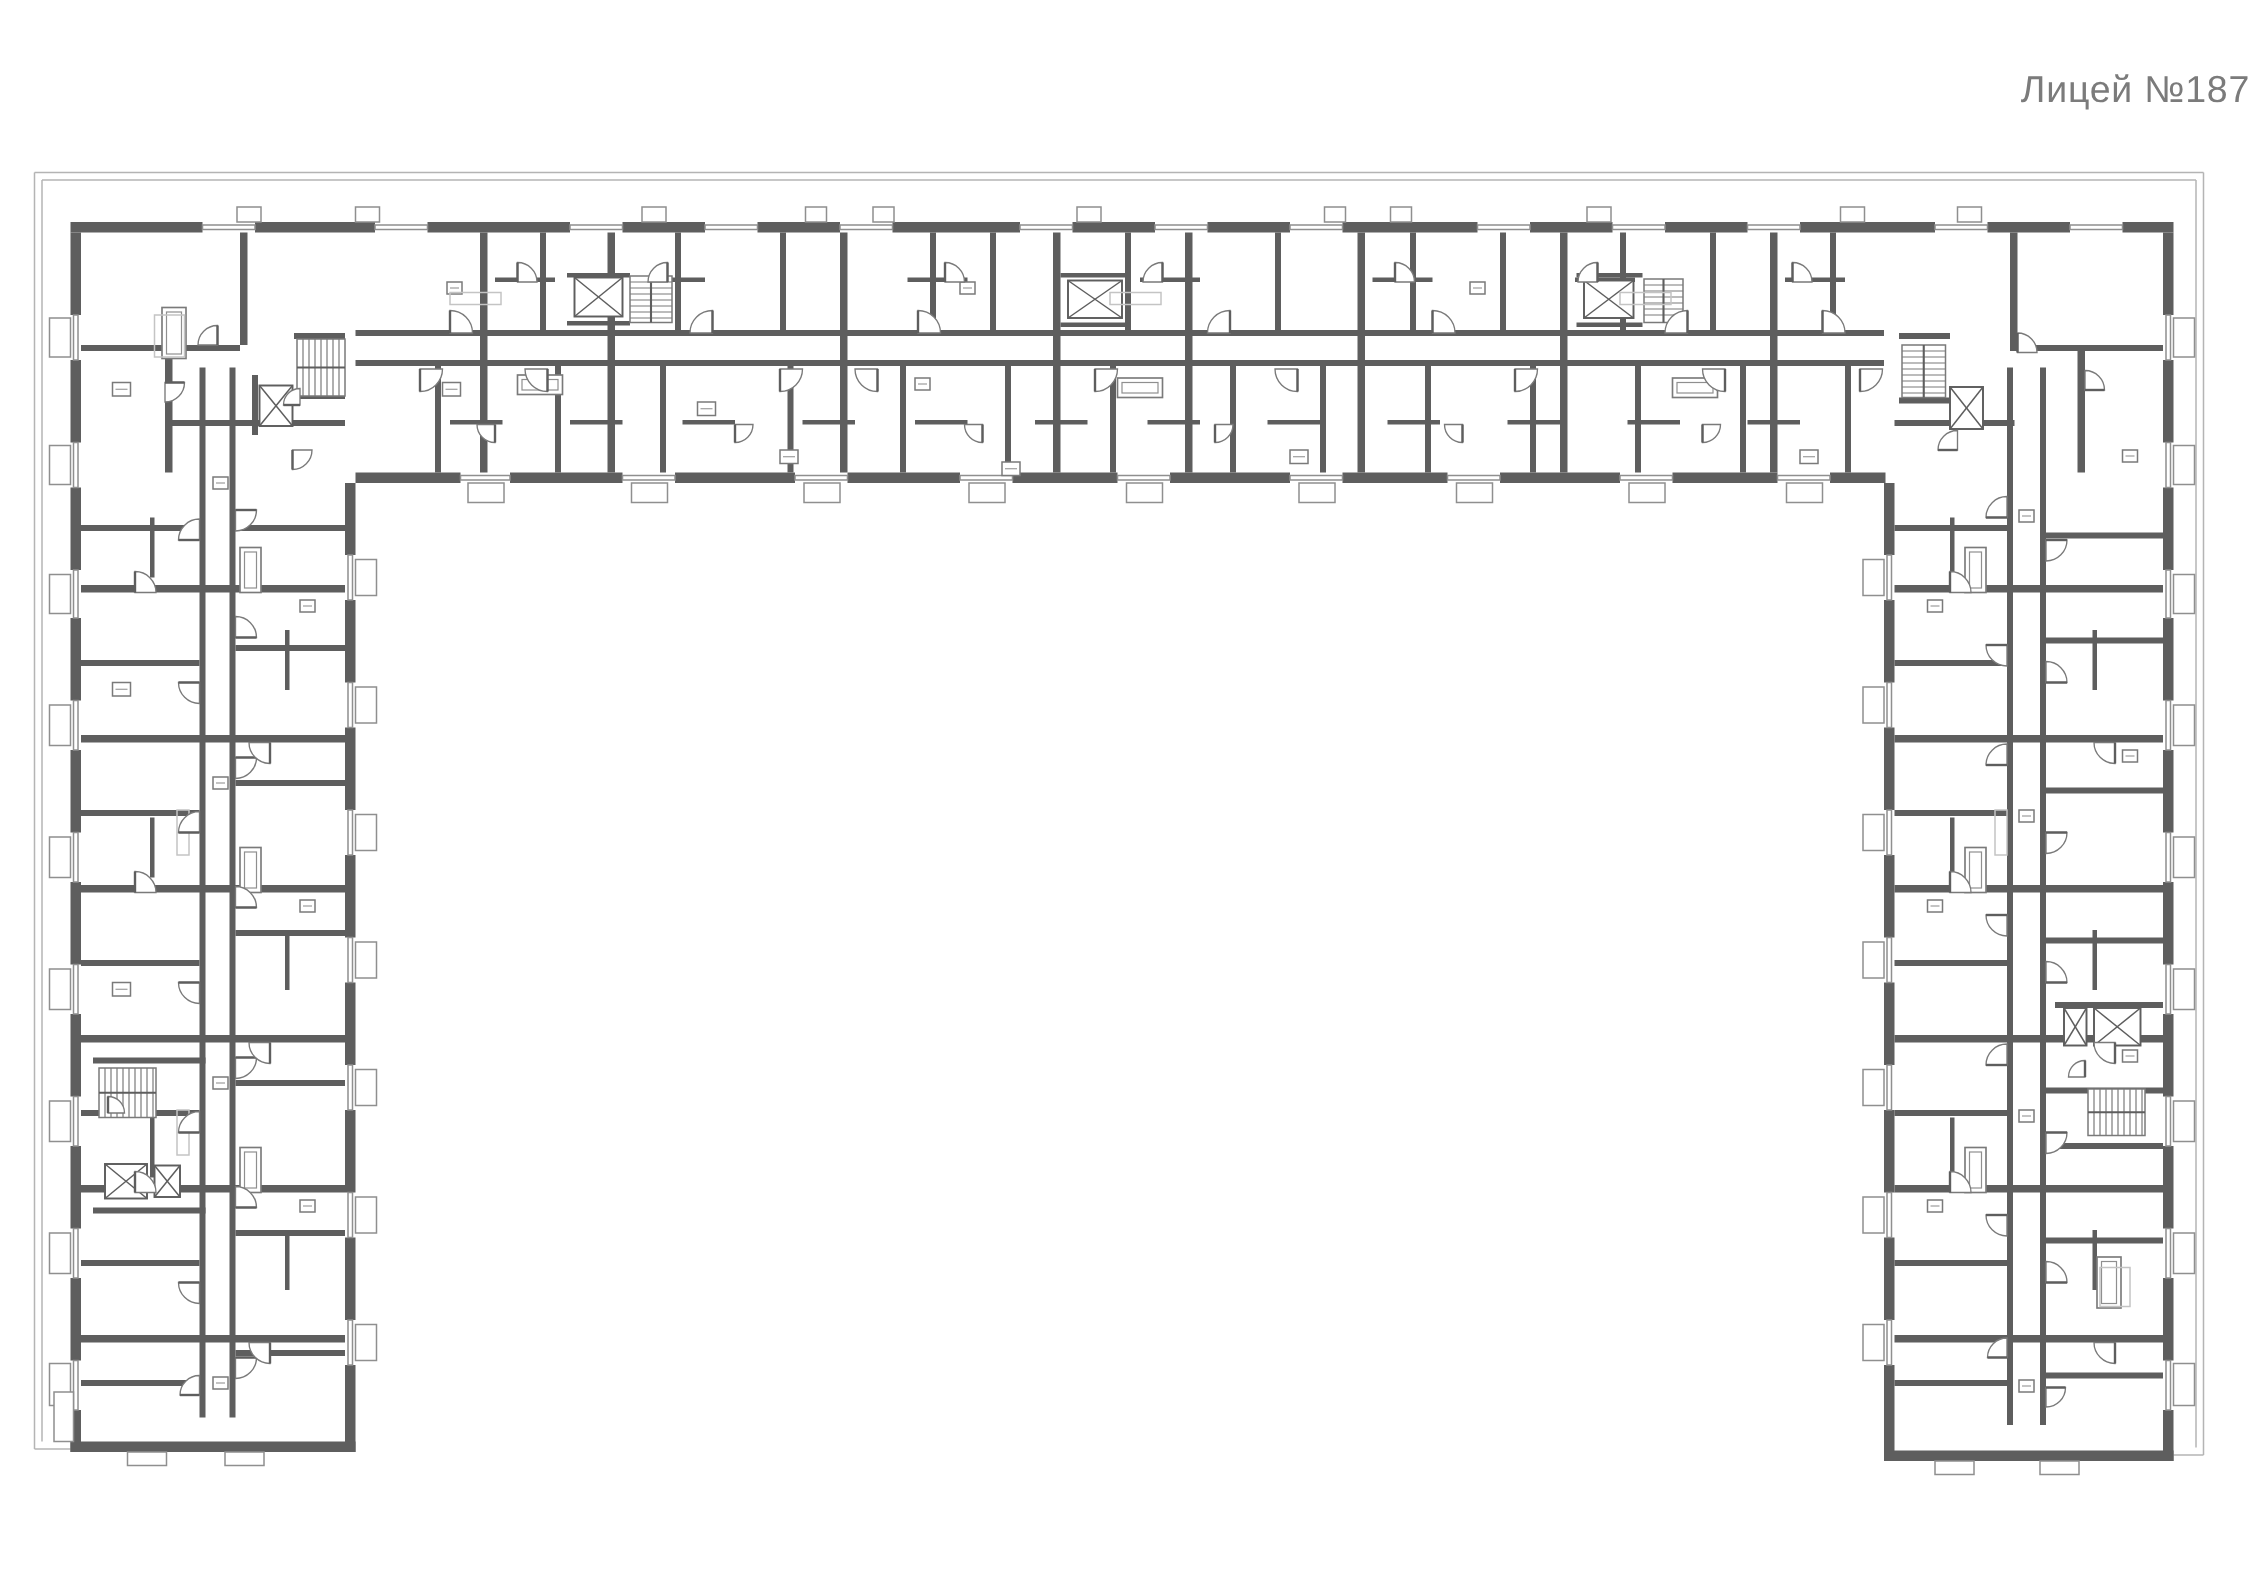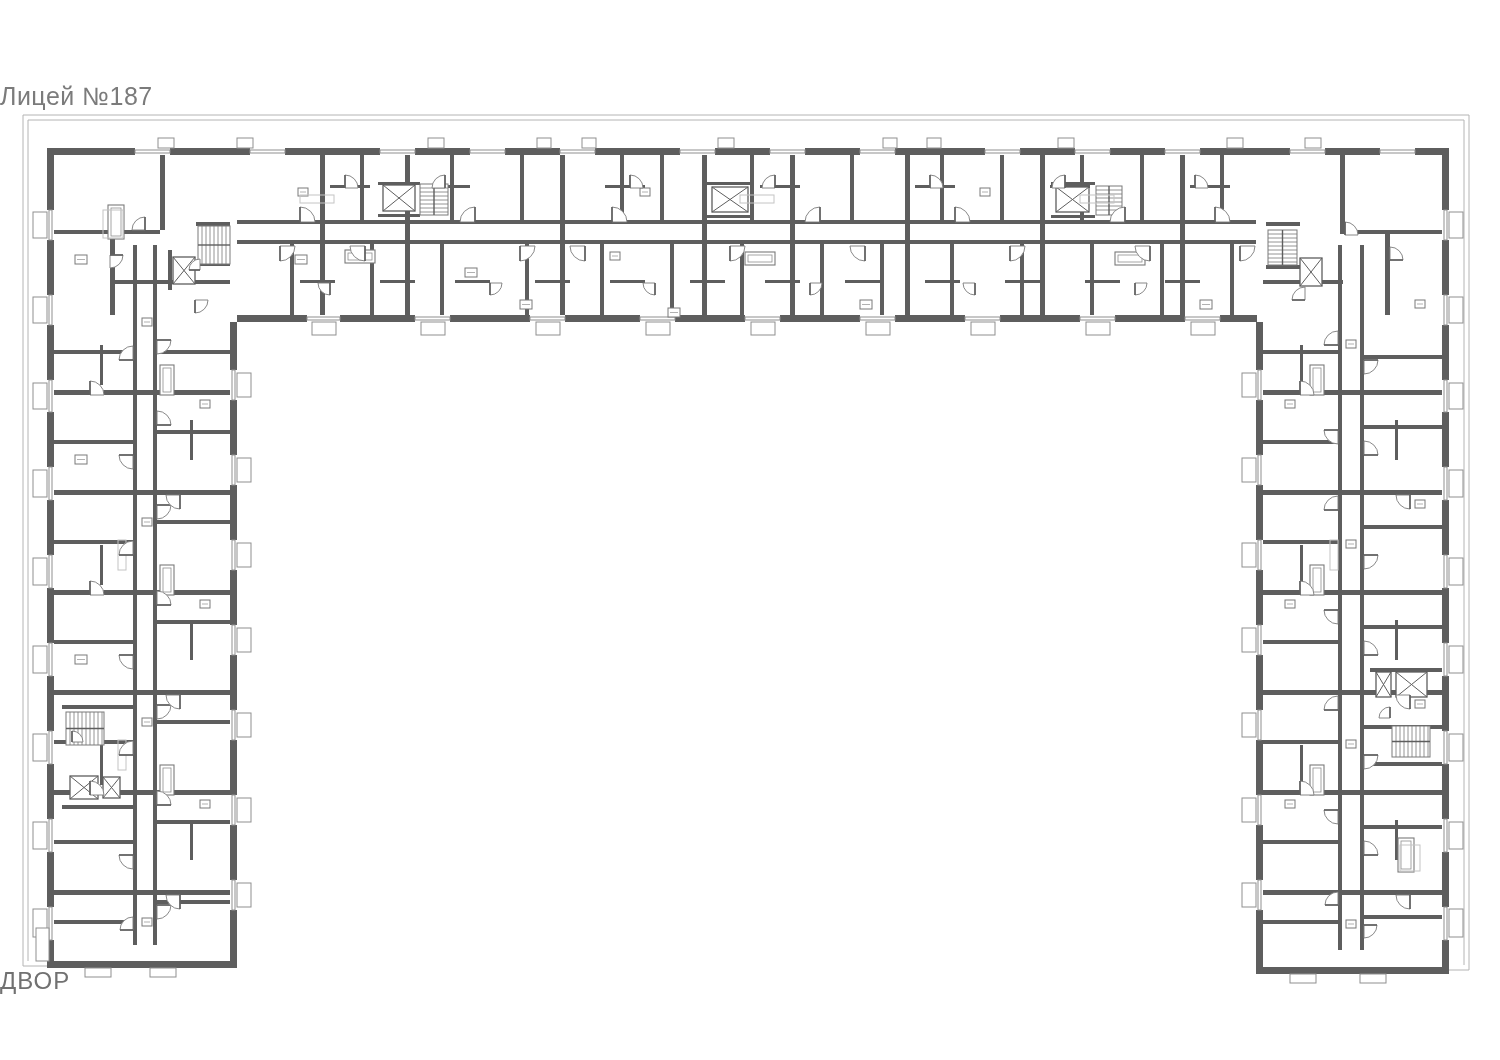--- a/index.html
+++ b/index.html
@@ -1,18 +1,18 @@
 <!DOCTYPE html>
 <html><head>
 <meta charset="utf-8">
 <style>
   html,body{margin:0;padding:0;background:#ffffff;}
   #sheet{position:relative;width:1500px;height:1060px;background:#ffffff;overflow:hidden;
          font-family:"Liberation Sans", sans-serif;}
-  .label{position:absolute;left:0;width:100%;text-align:left;pointer-events:none;margin-top:36px;}
+  .label{position:absolute;left:0;width:100%;text-align:right;pointer-events:none;}
   #title-label{top:46px;font-size:25px;color:#7b7b7b;letter-spacing:0.5px;}
   #courtyard-label{top:931px;font-size:24px;color:#717171;letter-spacing:1px;}
   svg{position:absolute;top:0;left:0;}
 </style>
 </head>
 <body>
 
 <div id="sheet">
   <div class="label" id="title-label">Лицей №187</div>
   <svg id="plan" width="1500" height="1060" viewBox="0 0 1500 1060">
@@ -660,14 +660,13 @@
       <line x1="1390" y1="260" x2="1403" y2="260" stroke="#5e5e5e" stroke-width="1.6"></line>
       <path d="M 1305 300 L 1292 300 A 13 13 0 0 1 1305 287 Z" fill="#ffffff" stroke="#7a7a7a" stroke-width="0.9"></path>
       <line x1="1305" y1="300" x2="1292" y2="300" stroke="#5e5e5e" stroke-width="1.6"></line>
       <path d="M 200 270 L 189 270 A 11 11 0 0 1 200 259 Z" fill="#ffffff" stroke="#7a7a7a" stroke-width="0.9"></path>
       <line x1="200" y1="270" x2="189" y2="270" stroke="#5e5e5e" stroke-width="1.6"></line>
       <path d="M 72 742 L 72 731 A 11 11 0 0 1 83 742 Z" fill="#ffffff" stroke="#7a7a7a" stroke-width="0.9"></path>
       <line x1="72" y1="742" x2="72" y2="731" stroke="#5e5e5e" stroke-width="1.6"></line>
       <path d="M 1390 718 L 1390 707 A 11 11 0 0 0 1379 718 Z" fill="#ffffff" stroke="#7a7a7a" stroke-width="0.9"></path>
       <line x1="1390" y1="718" x2="1390" y2="707" stroke="#5e5e5e" stroke-width="1.6"></line>
     </svg>
-  <div class="label" id="courtyard-label">ДВОР</div>
 </div>
 
 </body></html>

